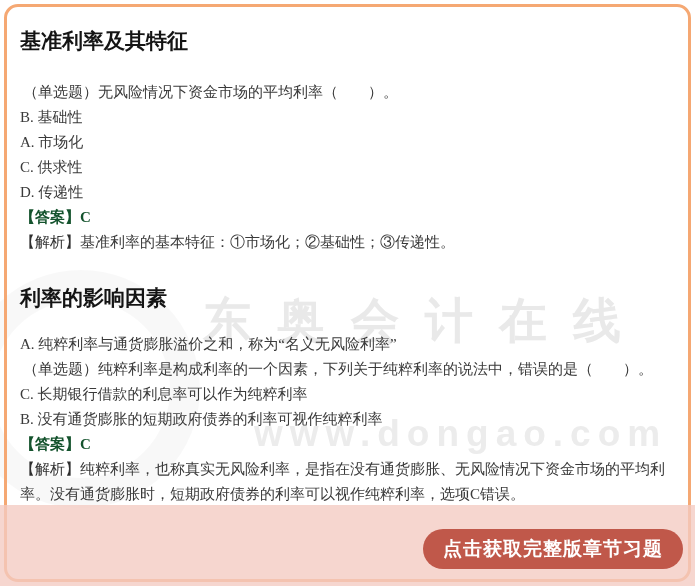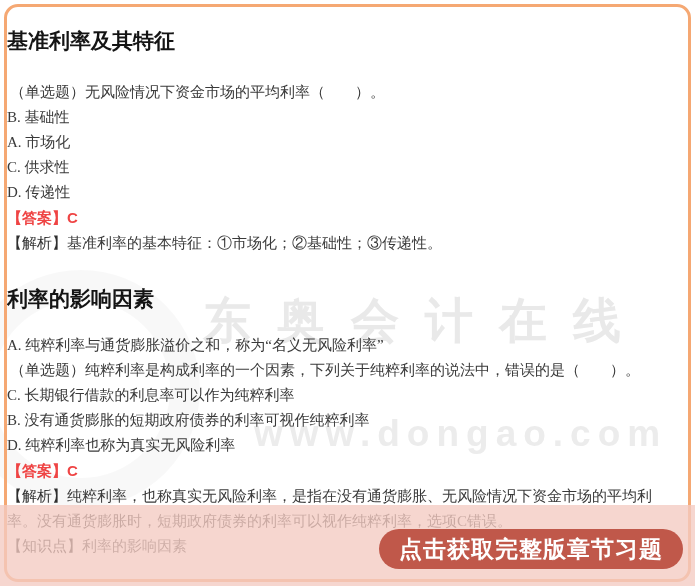--- a/index.html
+++ b/index.html
@@ -22,45 +22,45 @@
     position:absolute;left:254px;top:397px;z-index:0;white-space:nowrap;
     font-family:Liberation Sans, sans-serif;font-weight:bold;
     font-size:37px;letter-spacing:7px;color:#ececec;margin-top:16px;
   }
   
   .frame{
     position:absolute;left:4px;top:4px;right:4px;bottom:4px;
     border:3px solid #f5a873;border-radius:14px;z-index:1;pointer-events:none;
   }
   .content{
-    position:absolute;left:7px;top:29px;width:666px;z-index:1;
+    position:absolute;left:20px;top:29px;width:666px;z-index:1;
     color:#3a3a3a;font-size:15px;
   }
   .sec-title{
     font-family:"Liberation Sans",sans-serif;font-weight:bold;
     font-size:21px;color:#141414;margin:0;line-height:24px;
   }
   .t1{margin-bottom:27px;}
   .t2{margin-top:31px;margin-bottom:22px;}
   .line{line-height:25px;}
   .q{padding-left:3px;}
-  .ans{color:#ef4444;font-weight:bold;font-family:Liberation Sans, sans-serif;}
+  .ans{color:#14532d;font-weight:bold;font-family:Liberation Serif, serif;}
   .lbl{color:#2f2f2f;margin-top:40px;}
   .kn{color:#4a4a4a;}
   
   .overlay{
     position:absolute;left:0;right:0;top:505px;bottom:0;
     background:rgba(243,203,193,0.78);z-index:2;pointer-events:none;
   }
   .cta{
     position:absolute;right:12px;top:529px;z-index:3;
     height:40px;line-height:40px;padding:0 20px;
     background:#c0584a;border-radius:21px;
     color:#ffffff;font-family:"Liberation Sans",sans-serif;
-    font-weight:bold;font-size:23px;letter-spacing:1px;cursor:pointer;
+    font-weight:bold;font-size:19px;letter-spacing:1px;cursor:pointer;
   }
 </style>
 </head>
 <body>
 
 <div class="page">
 
   <div class="circle-wm"></div>
   <div class="wm-brand">东奥会计在线</div>
   <div class="wm-url">www.dongao.com</div>
@@ -78,29 +78,25 @@
     </div>
     <div class="line">
       <span class="lbl">【解析】</span><span>基准利率的基本特征：①市场化；②基础性；③传递性。</span>
     </div>
 
     <h1 class="sec-title t2">利率的影响因素</h1>
     <div class="line">A. 纯粹利率与通货膨胀溢价之和，称为“名义无风险利率”</div>
     <div class="line q">（单选题）纯粹利率是构成利率的一个因素，下列关于纯粹利率的说法中，错误的是（　　）。</div>
     <div class="line">C. 长期银行借款的利息率可以作为纯粹利率</div>
     <div class="line">B. 没有通货膨胀的短期政府债券的利率可视作纯粹利率</div>
-    <div class="line">D. 纯粹利率也称为真实无风险利率</div>
     <div class="line">
       <span class="ans">【答案】</span><span class="ans">C</span>
     </div>
     <div class="line">
       <span class="lbl">【解析】</span><span>纯粹利率，也称真实无风险利率，是指在没有通货膨胀、无风险情况下资金市场的平均利率。没有通货膨胀时，短期政府债券的利率可以视作纯粹利率，选项C错误。</span>
-    </div>
-    <div class="line">
-      <span class="lbl">【知识点】</span><span class="kn">利率的影响因素</span>
     </div>
 
   </div>
 
   <div class="frame"></div>
   <div class="overlay"></div>
   <div class="cta">点击获取完整版章节习题</div>
 
 </div>
 

